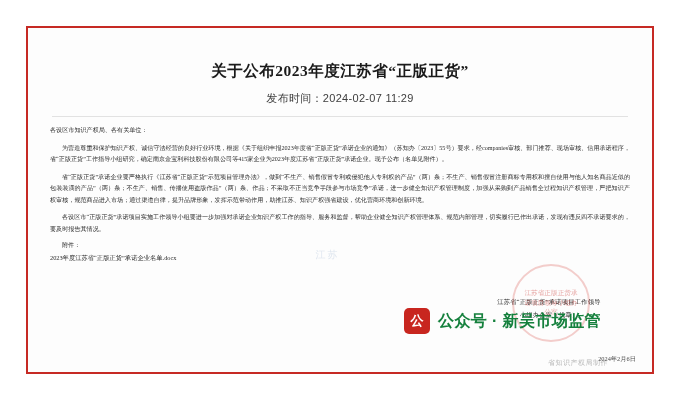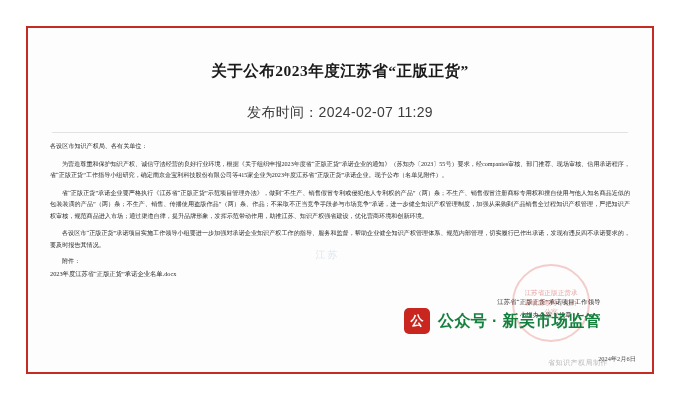--- a/index.html
+++ b/index.html
@@ -48,22 +48,22 @@
   .title-line {
     font-family: "Liberation Serif", serif;
     font-weight: bold;
     color: #1a1a1a;
     font-size: 15.5px;
     line-height: 30px;
     letter-spacing: 0.5px;
   }
   .pub-time {
     text-align: center;
-    margin-top: 18px;
-    font-size: 14px;
+    margin-top: 5px;
+    font-size: 11px;
     color: #3d3d3d;
     letter-spacing: 0.3px;
   }
   .pub-time .val {
     color: #3d3d3d;
   }
   .divider {
     margin: 10px 6px 8px 6px;
     height: 1px;
     background: #e2e2e2;

